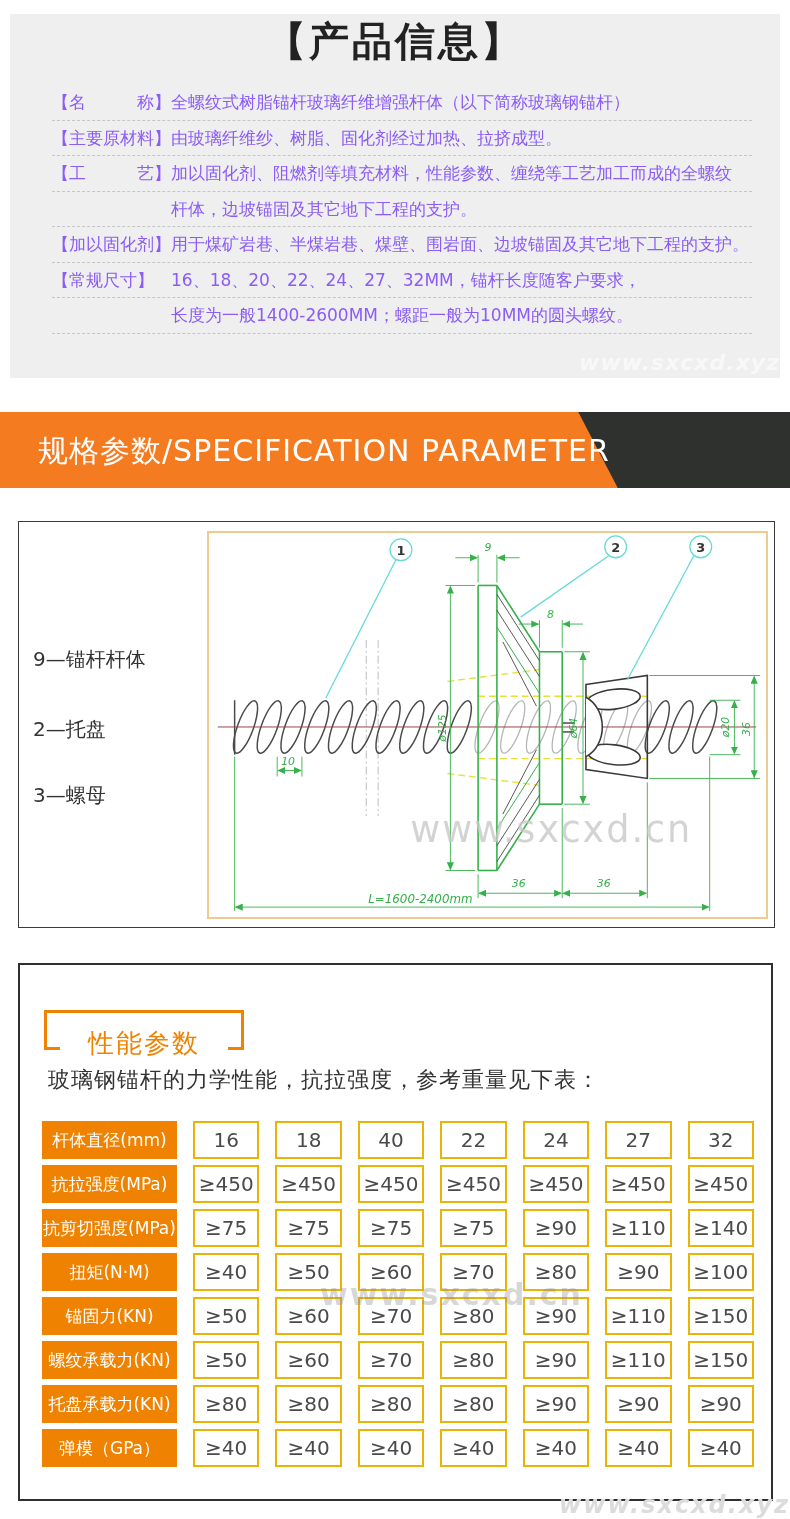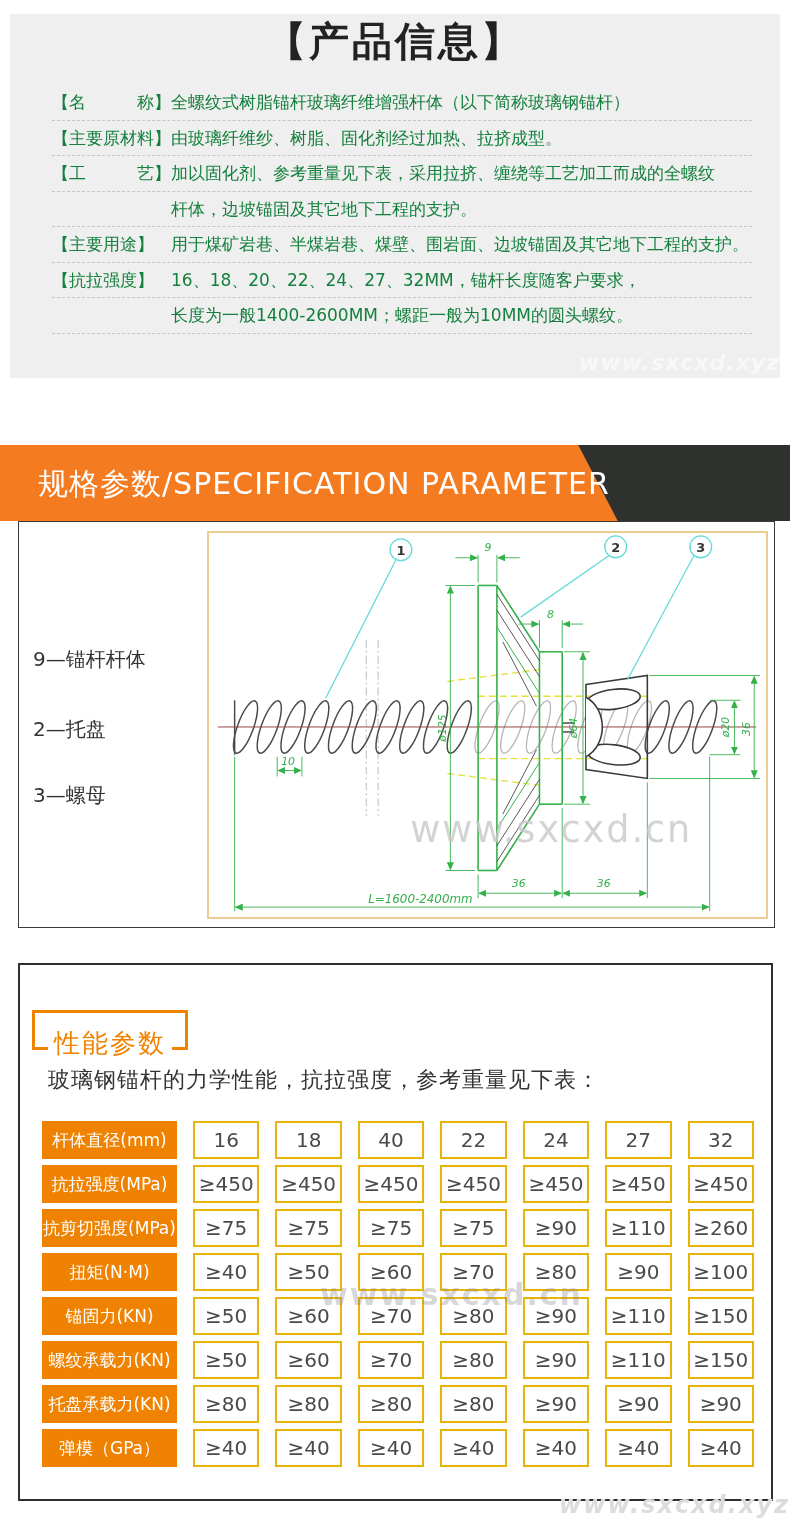--- a/index.html
+++ b/index.html
@@ -4,62 +4,62 @@
 <style>
   html,body{margin:0;padding:0;}
   body{
     width:790px;height:1519px;position:relative;background:#ffffff;overflow:hidden;
     font-family:"DejaVu Sans","Liberation Sans",sans-serif;
   }
   
   .info-panel{position:absolute;left:10px;top:14px;width:770px;height:364px;background:#efefef;}
   .info-title{margin:0;text-align:center;font-size:40px;font-weight:bold;color:#222;letter-spacing:3px;}
   .info-rows{margin:16px 28px 0 42px;}
-  .info-line{font-size:17px;color:#15803d;line-height:34.5px;height:34.5px;border-bottom:1px dashed #c6c6c6;white-space:nowrap;overflow:hidden;}
+  .info-line{font-size:17px;color:#8b5cf6;line-height:34.5px;height:34.5px;border-bottom:1px dashed #c6c6c6;white-space:nowrap;overflow:hidden;}
   .info-line .lab{display:inline-block;min-width:119px;}
   .info-line.cont{padding-left:119px;}
   .wm-top{position:absolute;top:350px;right:10px;font-size:22px;font-style:italic;font-weight:bold;color:rgba(255,255,255,0.55);letter-spacing:1px;}
   
-  .banner{position:absolute;left:0;top:412px;width:790px;height:76px;background:#2e312e;margin-top:33px;}
+  .banner{position:absolute;left:0;top:412px;width:790px;height:76px;background:#2e312e;}
   .banner-orange{position:absolute;inset:0;background:#f57b20;
     clip-path:polygon(0 0,73.2% 0,78.2% 100%,0 100%);}
   .banner-title{position:absolute;left:38px;top:0;height:76px;line-height:78px;color:#ffffff;font-size:30px;letter-spacing:1px;}
   
   .drawing-panel{position:absolute;left:18px;top:521px;width:755px;height:405px;background:#fff;border:1px solid #3a3a3a;}
   .legend-item{position:absolute;left:14px;font-size:20px;color:#333;}
   .legend-1{top:124px;} .legend-2{top:194px;} .legend-3{top:260px;}
   .drawing-box{position:absolute;left:188px;top:9px;width:561px;height:388px;border:2px solid #eecb8e;box-sizing:border-box;background:#fff;}
   .drawing-box svg{display:block;width:100%;height:100%;}
   
   .perf-panel{position:absolute;left:18px;top:963px;width:755px;height:538px;background:#fff;border:2px solid #2f2f2f;box-sizing:border-box;}
-  .perf-title-box{position:absolute;left:12px;top:45px;width:150px;height:34px;
-    border:3px solid #ef8200;border-bottom:none;}
+  .perf-title-box{position:absolute;left:24px;top:45px;width:150px;height:34px;
+    border:3px solid #ef8200;border-bottom:none;padding-left:44px;}
   .perf-title-box::before,.perf-title-box::after{content:"";position:absolute;bottom:-3px;width:16px;height:3px;background:#ef8200;}
   .perf-title-box::before{left:-3px;} .perf-title-box::after{right:-3px;}
   .perf-title{position:absolute;left:0;right:0;bottom:-14px;text-align:center;font-size:26px;color:#ef8200;letter-spacing:2px;white-space:nowrap;}
   .perf-subtitle{position:absolute;left:28px;top:100px;font-size:22px;color:#333;letter-spacing:1px;}
   .spec-table{position:absolute;left:22px;top:156px;width:712px;}
   .t-row{display:flex;gap:16px;height:38px;margin-bottom:6px;}
   .t-lab{width:135px;flex:0 0 135px;background:#ef8200;color:#fff;font-size:17px;display:flex;align-items:center;justify-content:center;white-space:nowrap;}
   .t-cell{flex:1;background:#fff;border:2px solid #eab308;color:#4a4a4a;font-size:20px;display:flex;align-items:center;justify-content:center;}
   .perf-wm{position:absolute;left:300px;top:312px;font-size:30px;font-weight:bold;color:rgba(140,140,140,0.35);letter-spacing:2px;}
   .wm-bottom{position:absolute;top:1491px;right:0px;font-size:24px;font-style:italic;font-weight:bold;color:#dcdcdc;letter-spacing:2px;}
 </style>
 </head>
 <body>
 
 <section class="info-panel">
   <h1 class="info-title">【产品信息】</h1>
   <div class="info-rows">
       <div class="info-line"><span class="lab">【名　　　称】</span><span class="txt">全螺纹式树脂锚杆玻璃纤维增强杆体（以下简称玻璃钢锚杆）</span></div>
       <div class="info-line"><span class="lab">【主要原材料】</span><span class="txt">由玻璃纤维纱、树脂、固化剂经过加热、拉挤成型。</span></div>
-      <div class="info-line"><span class="lab">【工　　　艺】</span><span class="txt">加以固化剂、参考重量见下表，采用拉挤、缠绕等工艺加工而成的全螺纹</span></div>
+      <div class="info-line"><span class="lab">【工　　　艺】</span><span class="txt">加以固化剂、阻燃剂等填充材料，性能参数、缠绕等工艺加工而成的全螺纹</span></div>
       <div class="info-line cont"><span class="txt">杆体，边坡锚固及其它地下工程的支护。</span></div>
-      <div class="info-line"><span class="lab">【主要用途】</span><span class="txt">用于煤矿岩巷、半煤岩巷、煤壁、围岩面、边坡锚固及其它地下工程的支护。</span></div>
-      <div class="info-line"><span class="lab">【抗拉强度】</span><span class="txt">16、18、20、22、24、27、32MM，锚杆长度随客户要求，</span></div>
+      <div class="info-line"><span class="lab">【加以固化剂】</span><span class="txt">用于煤矿岩巷、半煤岩巷、煤壁、围岩面、边坡锚固及其它地下工程的支护。</span></div>
+      <div class="info-line"><span class="lab">【常规尺寸】</span><span class="txt">16、18、20、22、24、27、32MM，锚杆长度随客户要求，</span></div>
       <div class="info-line cont"><span class="txt">长度为一般1400-2600MM；螺距一般为10MM的圆头螺纹。</span></div>
     </div>
 </section>
 <div class="wm-top">www.sxcxd.xyz</div>
 
 <div class="banner">
   <div class="banner-orange"></div>
   <div class="banner-title">规格参数/SPECIFICATION PARAMETER</div>
 </div>
 
@@ -253,21 +253,21 @@
         <div class="t-cell">≥450</div>
       </div>
       <div class="t-row">
         <div class="t-lab">抗剪切强度(MPa)</div>
         <div class="t-cell">≥75</div>
         <div class="t-cell">≥75</div>
         <div class="t-cell">≥75</div>
         <div class="t-cell">≥75</div>
         <div class="t-cell">≥90</div>
         <div class="t-cell">≥110</div>
-        <div class="t-cell">≥260</div>
+        <div class="t-cell">≥140</div>
       </div>
       <div class="t-row">
         <div class="t-lab">扭矩(N·M)</div>
         <div class="t-cell">≥40</div>
         <div class="t-cell">≥50</div>
         <div class="t-cell">≥60</div>
         <div class="t-cell">≥70</div>
         <div class="t-cell">≥80</div>
         <div class="t-cell">≥90</div>
         <div class="t-cell">≥100</div>

